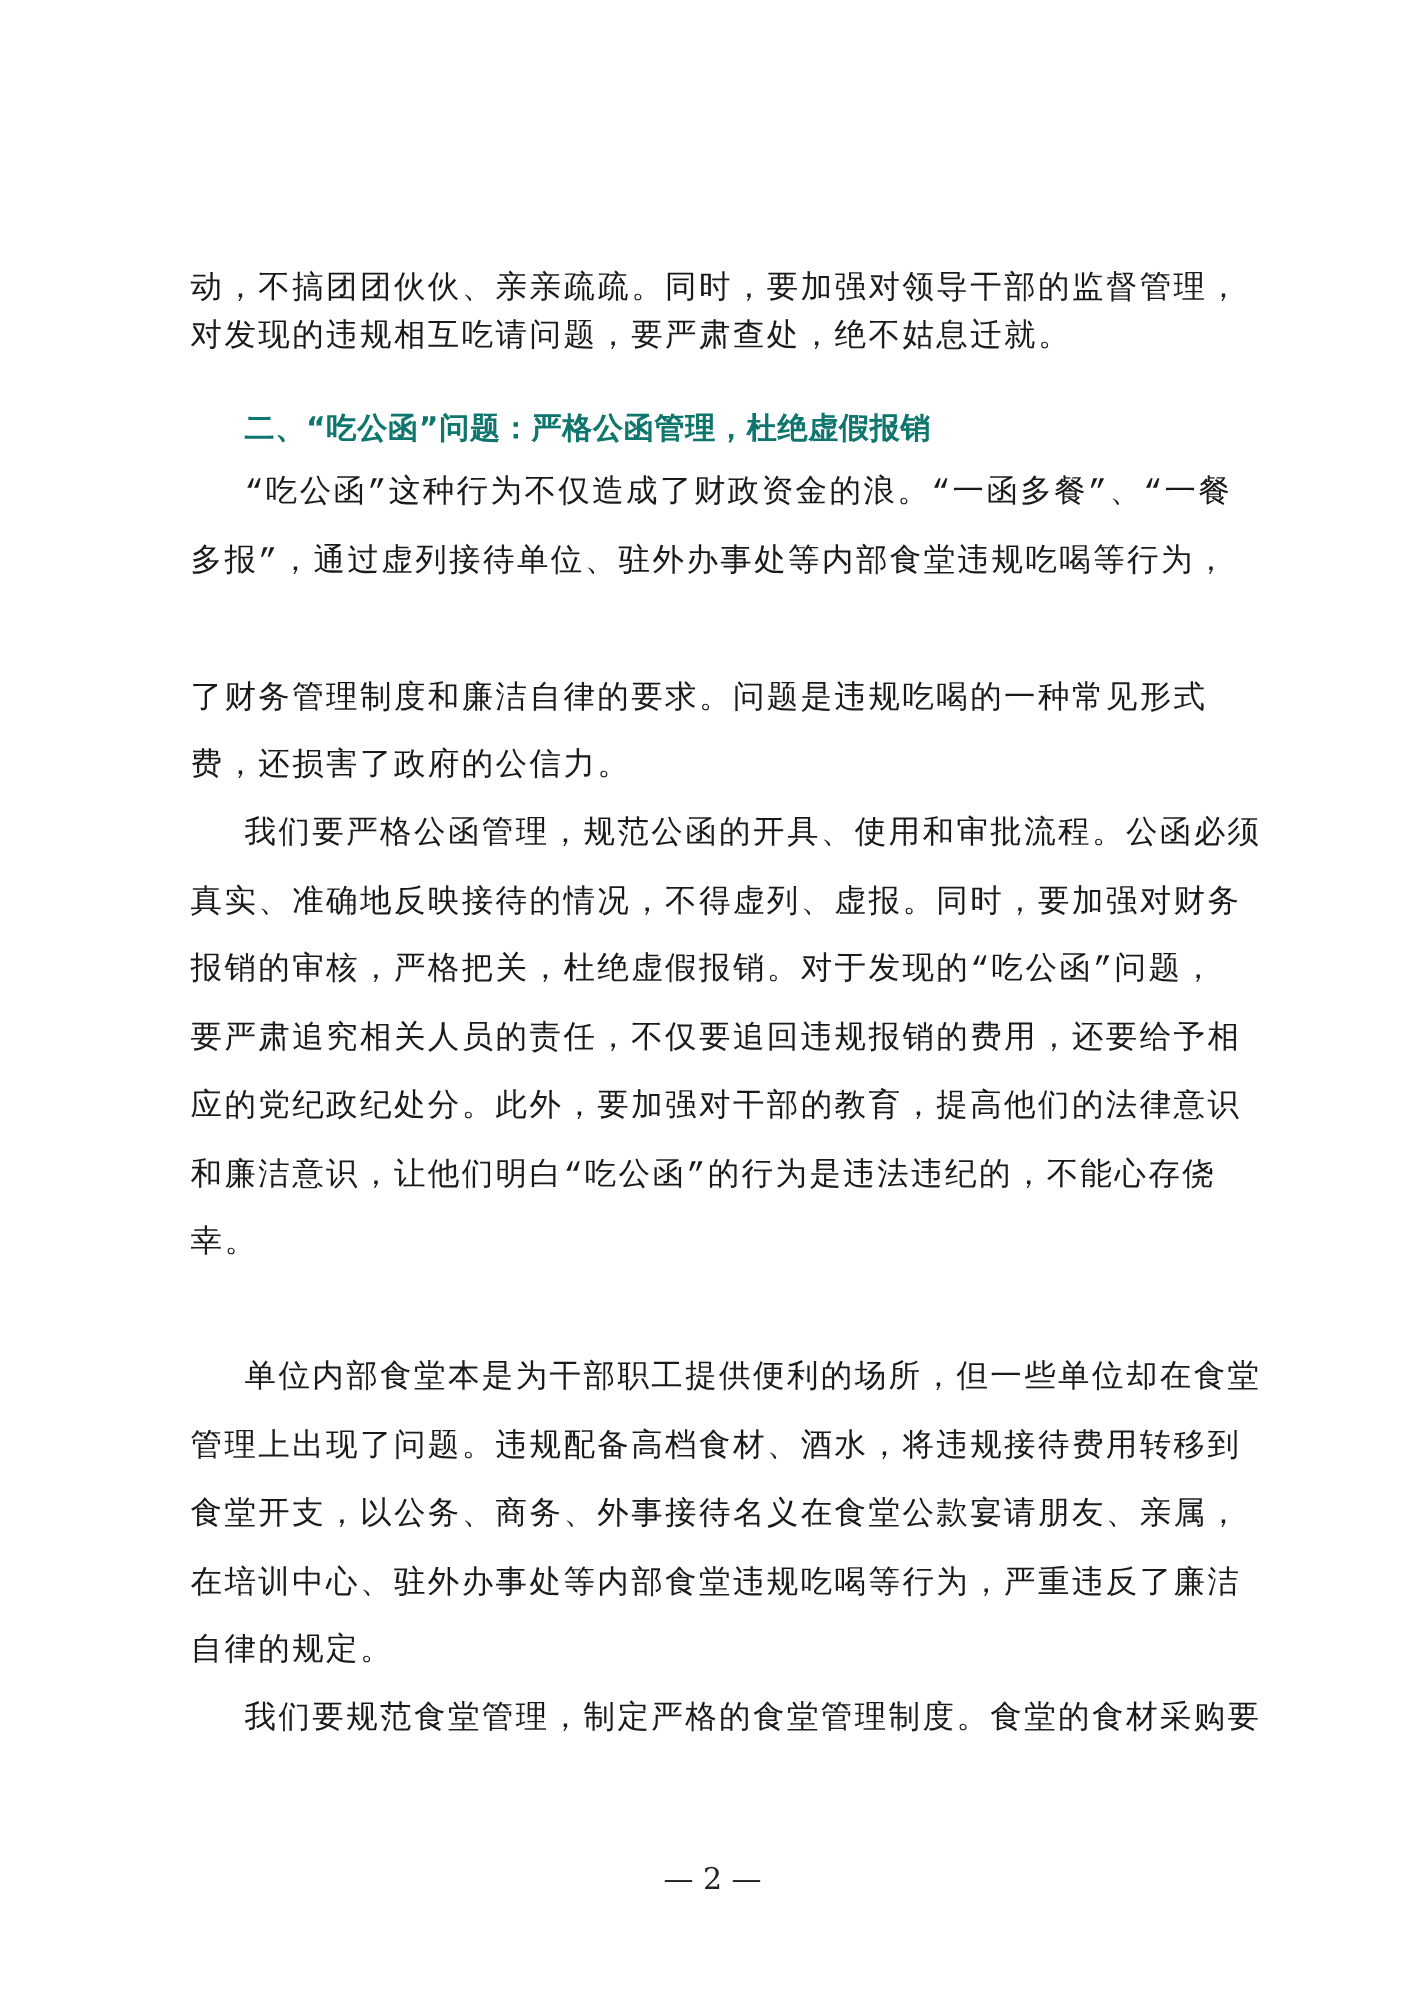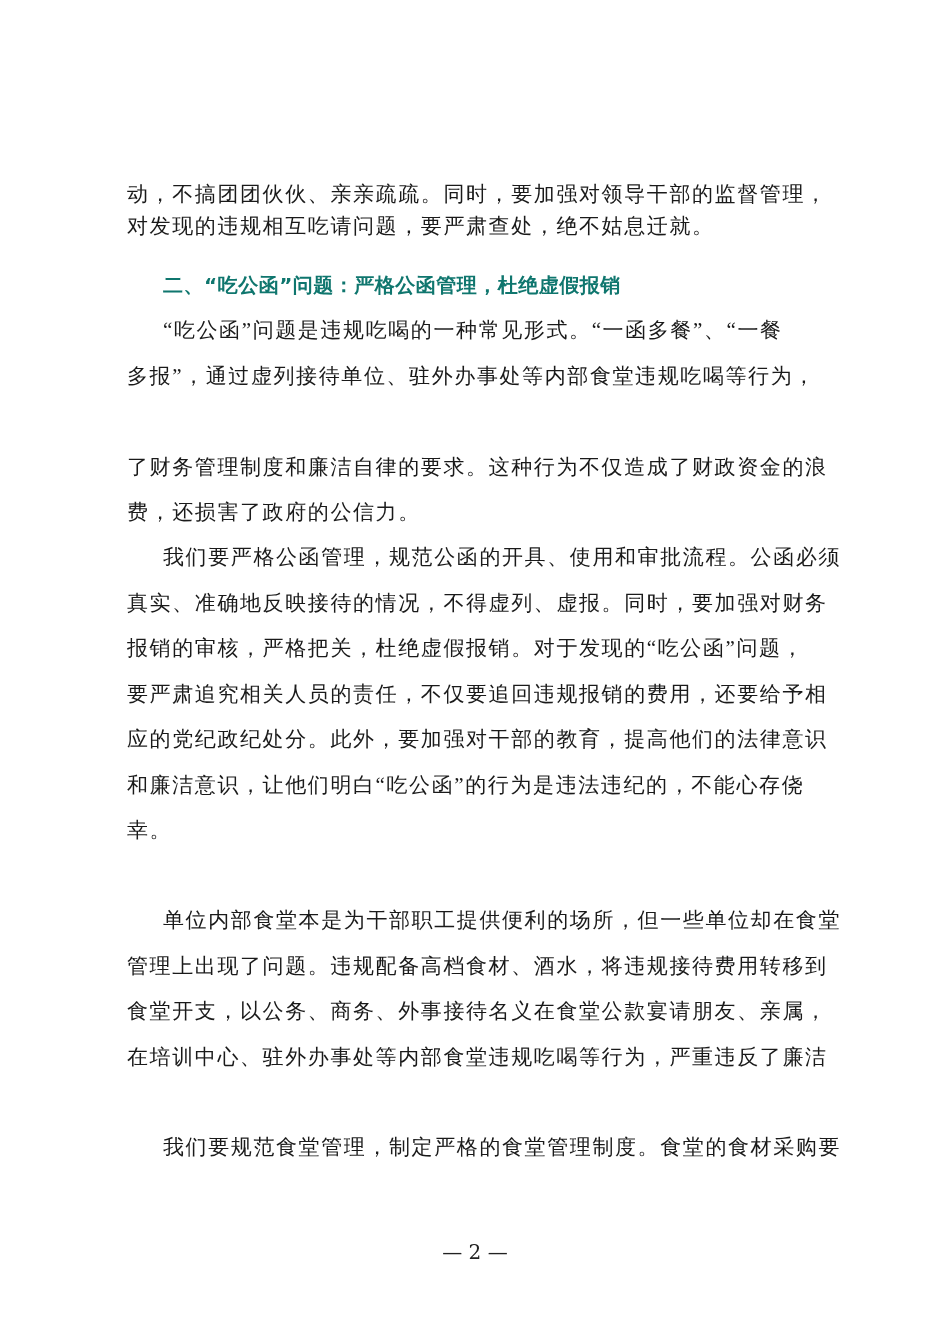--- a/index.html
+++ b/index.html
@@ -2,21 +2,21 @@
 <html><head>
 <meta charset="utf-8">
 <style>
   html, body { margin: 0; padding: 0; background: #ffffff; }
   body { width: 950px; height: 1344px; position: relative; overflow: hidden; }
   .page { position: absolute; left: 0; top: 0; width: 950px; height: 1344px; background: #fff; }
   .line {
     position: absolute;
     left: 127px;
     width: 700px;
-    font-family: Liberation Serif, serif;
+    font-family: Liberation Mono, monospace;
     font-size: 21px;
     color: #1a1a1a;
     white-space: nowrap;
     letter-spacing: 1.6px;
     line-height: 28px;
   }
   .line.indent { left: 163px; }
   .heading {
     position: absolute;
     left: 163px;
@@ -40,35 +40,36 @@
 </head>
 <body>
 
 <div class="page">
 
   <div class="line" style="top:180px">动，不搞团团伙伙、亲亲疏疏。同时，要加强对领导干部的监督管理，</div>
   <div class="line" style="top:212px">对发现的违规相互吃请问题，要严肃查处，绝不姑息迁就。</div>
 
   <div class="heading" style="top:271px">二、“吃公函”问题：严格公函管理，杜绝虚假报销</div>
 
-  <div class="line indent" style="top:316px">“吃公函”问题是违规吃喝的一种常见形式。“一函多餐”、“一餐</div>
+  <div class="line indent" style="top:316px">“吃公函”这种行为不仅造成了财政资金的浪。“一函多餐”、“一餐</div>
   <div class="line" style="top:362px">多报”，通过虚列接待单位、驻外办事处等内部食堂违规吃喝等行为，</div>
-  <div class="line" style="top:453px">了财务管理制度和廉洁自律的要求。这种行为不仅造成了财政资金的浪</div>
+  <div class="line" style="top:453px">了财务管理制度和廉洁自律的要求。问题是违规吃喝的一种常见形式</div>
   <div class="line" style="top:498px">费，还损害了政府的公信力。</div>
 
   <div class="line indent" style="top:543px">我们要严格公函管理，规范公函的开具、使用和审批流程。公函必须</div>
   <div class="line" style="top:589px">真实、准确地反映接待的情况，不得虚列、虚报。同时，要加强对财务</div>
   <div class="line" style="top:634px">报销的审核，严格把关，杜绝虚假报销。对于发现的“吃公函”问题，</div>
   <div class="line" style="top:680px">要严肃追究相关人员的责任，不仅要追回违规报销的费用，还要给予相</div>
   <div class="line" style="top:725px">应的党纪政纪处分。此外，要加强对干部的教育，提高他们的法律意识</div>
   <div class="line" style="top:771px">和廉洁意识，让他们明白“吃公函”的行为是违法违纪的，不能心存侥</div>
   <div class="line" style="top:816px">幸。</div>
 
 
   <div class="line indent" style="top:906px">单位内部食堂本是为干部职工提供便利的场所，但一些单位却在食堂</div>
   <div class="line" style="top:952px">管理上出现了问题。违规配备高档食材、酒水，将违规接待费用转移到</div>
   <div class="line" style="top:997px">食堂开支，以公务、商务、外事接待名义在食堂公款宴请朋友、亲属，</div>
   <div class="line" style="top:1043px">在培训中心、驻外办事处等内部食堂违规吃喝等行为，严重违反了廉洁</div>
+  <div class="line" style="top:1088px">自律的规定。</div>
 
   <div class="line indent" style="top:1133px">我们要规范食堂管理，制定严格的食堂管理制度。食堂的食材采购要</div>
 
   <div class="pagenum">— 2 —</div>
 </div>
 
 </body></html>

